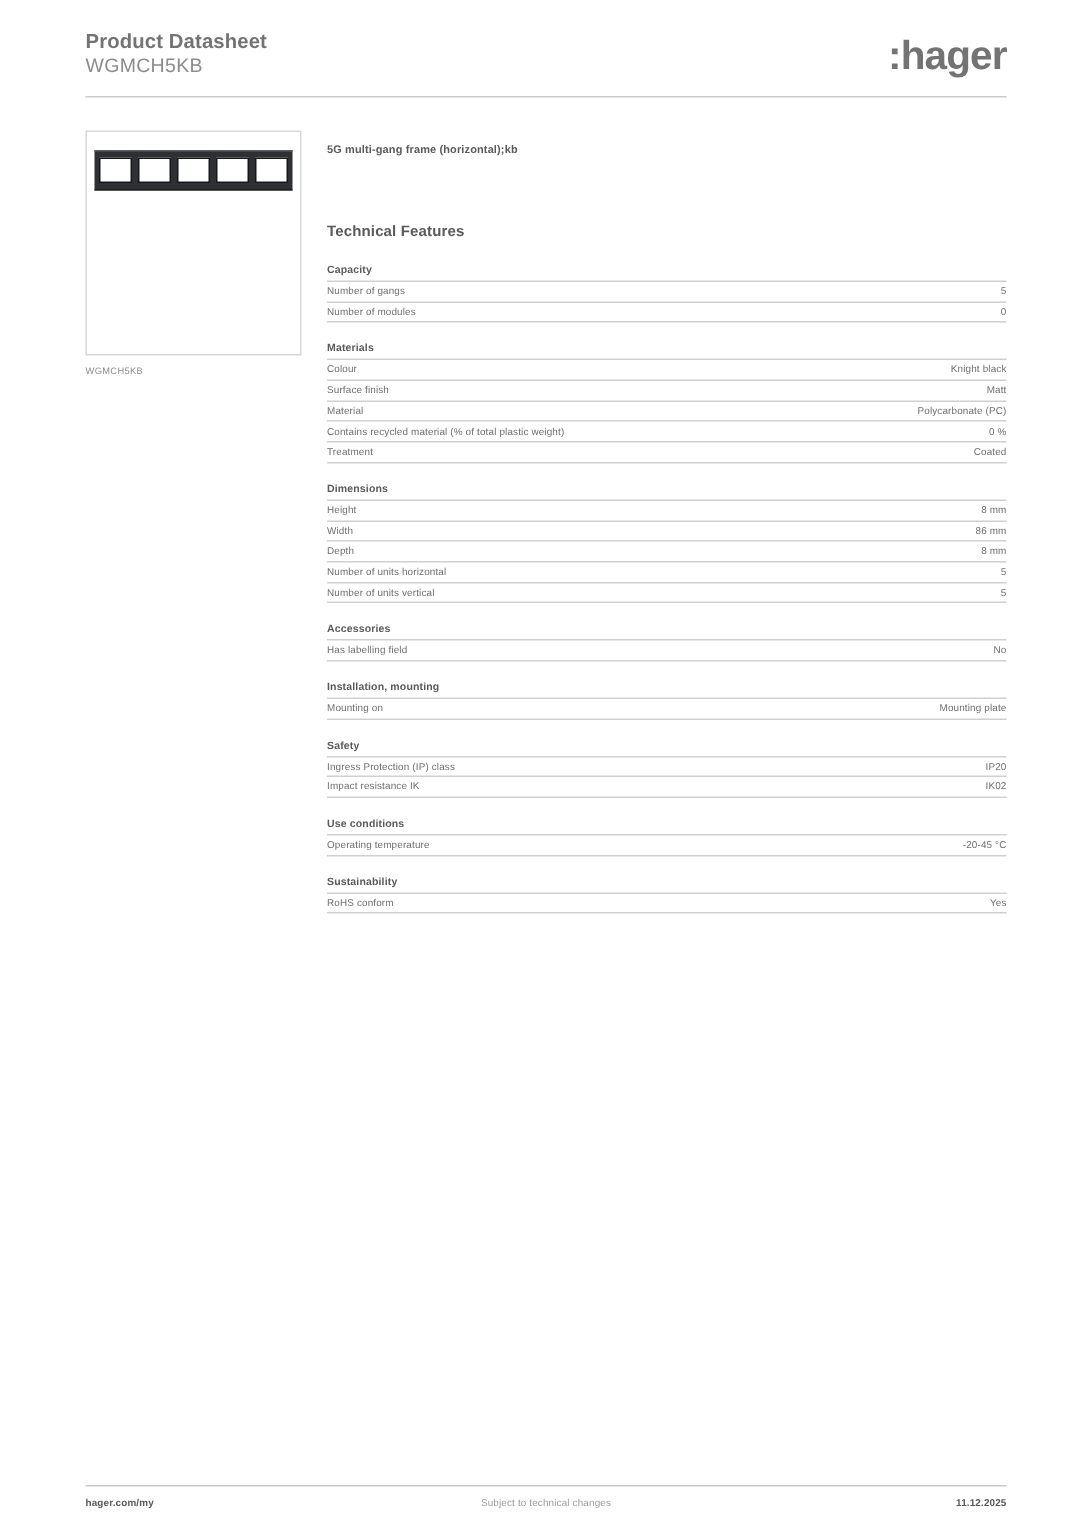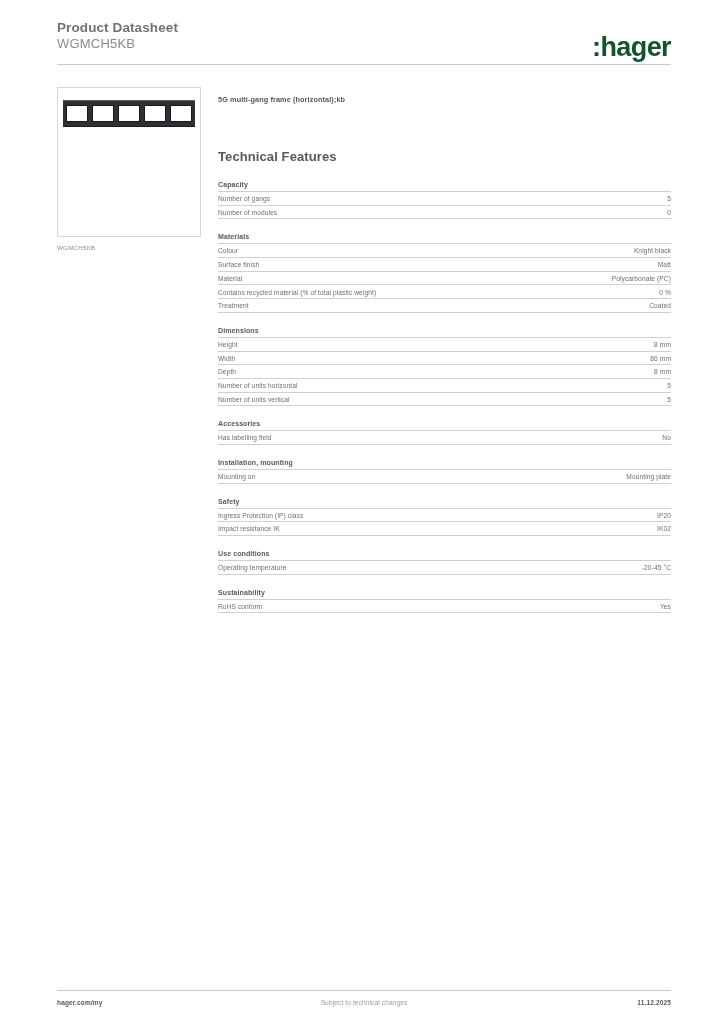--- a/index.html
+++ b/index.html
@@ -43,24 +43,24 @@
   .doc-subtitle {
     font-size: 13px;
     font-weight: normal;
     color: #8c8c8e;
     line-height: 16px;
     letter-spacing: 0.2px;
   }
   .logo {
     position: absolute;
     right: 0;
-    top: 12px;
+    top: 2px;
     font-size: 27px;
     font-weight: bold;
-    color: #14532d;
+    color: #737373;
     letter-spacing: -0.6px;
     line-height: 30px;
   }
   .header-rule {
     position: absolute;
     left: 57px;
     top: 64px;
     width: 614px;
     height: 1px;
     background: #c9c9cb;
@@ -113,21 +113,21 @@
     width: 453px;
   }
   .product-name {
     font-size: 7.3px;
     font-weight: bold;
     color: #58595b;
     letter-spacing: 0.1px;
     margin-bottom: 45px;
   }
   .section-main-title {
-    font-size: 13px;
+    font-size: 10px;
     font-weight: bold;
     color: #58595b;
     letter-spacing: 0.1px;
     margin-bottom: 17px;
   }
 
   .spec-group { margin-bottom: 14px; }
   .group-title {
     font-size: 7px;
     font-weight: bold;

